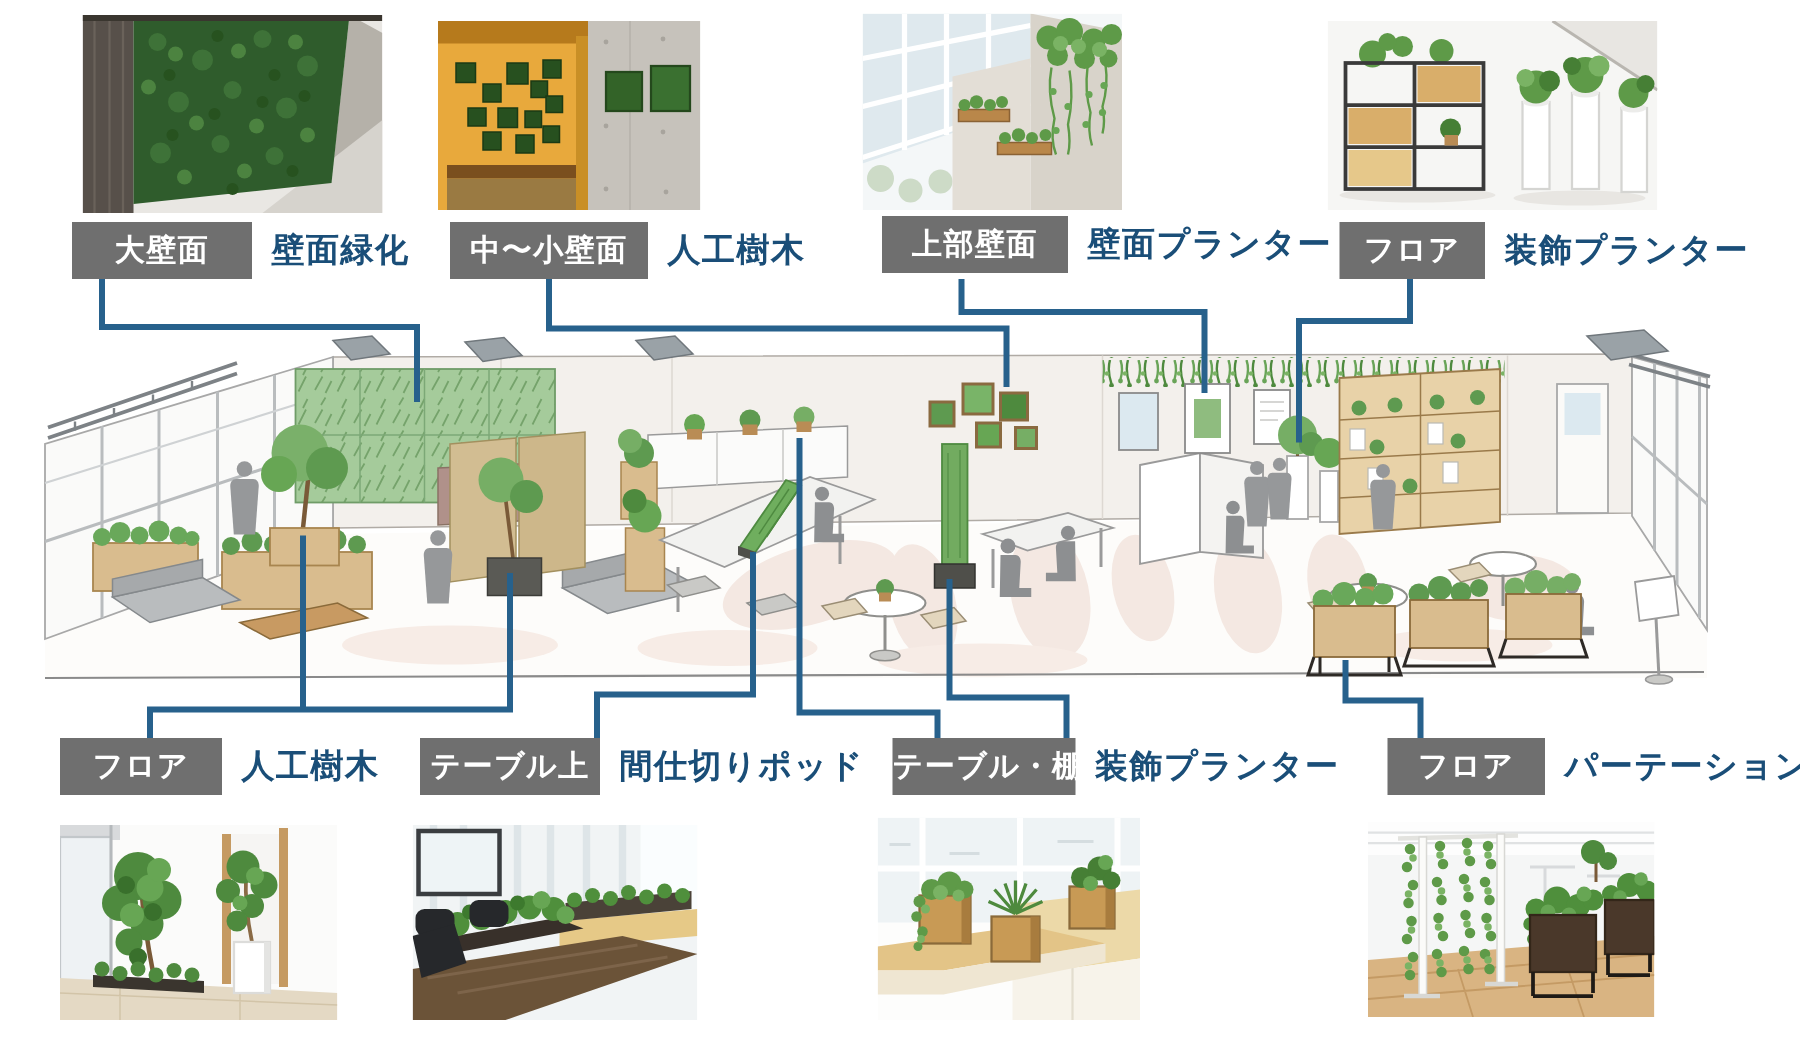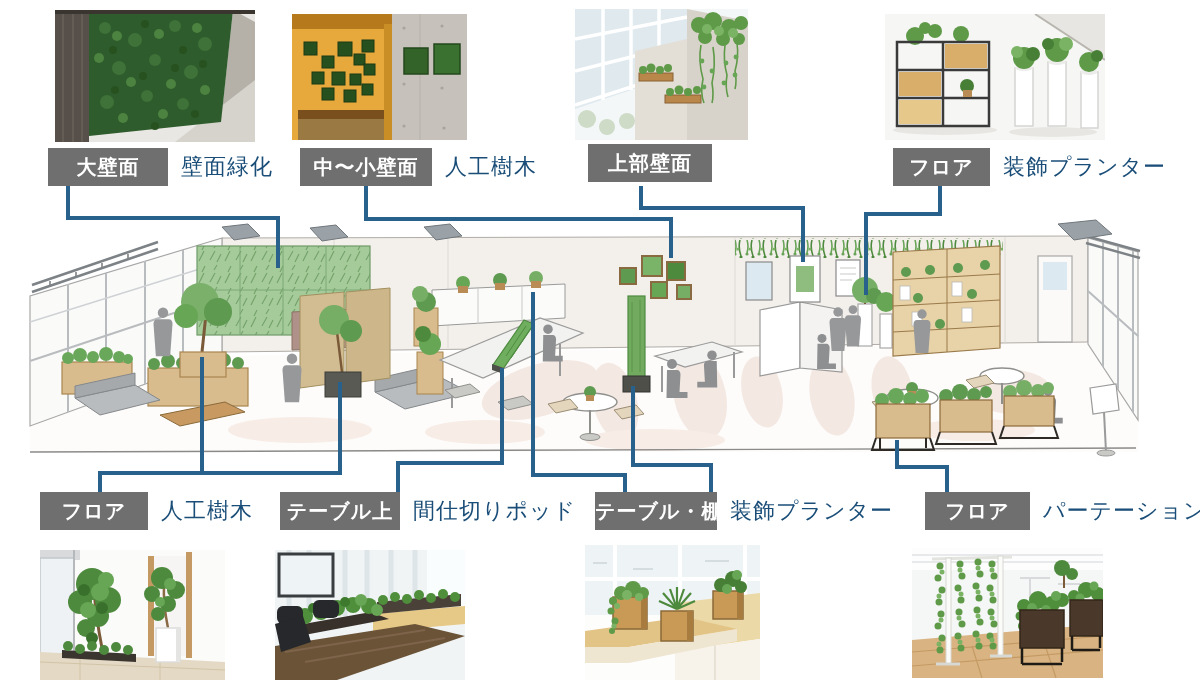--- a/index.html
+++ b/index.html
@@ -8,21 +8,21 @@
     font-family:"Liberation Sans","DejaVu Sans",sans-serif;
   }
   .scene{position:absolute;left:0;top:0;z-index:1;}
   .photo{position:absolute;z-index:2;overflow:hidden;}
   .photo svg{display:block;}
   .tag{position:absolute;display:flex;align-items:flex-end;gap:13px;z-index:3;white-space:nowrap;}
   .badge{
     display:inline-block;height:38px;line-height:38px;text-align:center;
     background:#6f6f6f;color:#ffffff;font-weight:bold;font-size:20px;letter-spacing:1px;
   }
-  .lbl{font-size:22px;font-weight:normal;color:#1a4e78;letter-spacing:1px;line-height:38px;}
+  .lbl{font-size:22px;font-weight:bold;color:#1a4e78;letter-spacing:1px;line-height:38px;}
 </style>
 </head>
 <body>
 
 <svg class="scene" width="1200" height="700" viewBox="0 0 1200 700">
   <defs>
     <pattern id="fringe" width="12" height="20" patternUnits="userSpaceOnUse">
       <path d="M3 0 q2 6 0 13" stroke="#69a458" fill="none" stroke-width="1.6"></path>
       <path d="M8 0 q-2 7 1 16" stroke="#4e8a3e" fill="none" stroke-width="1.6"></path>
       <circle cx="3" cy="14" r="1.6" fill="#69a458"></circle>
@@ -802,20 +802,21 @@
 <div class="tag" style="left:48px;top:148px">
   <span class="badge" style="width:120px">大壁面</span>
   <span class="lbl">壁面緑化</span>
 </div>
 <div class="tag" style="left:300px;top:148px">
   <span class="badge" style="width:132px">中〜小壁面</span>
   <span class="lbl">人工樹木</span>
 </div>
 <div class="tag" style="left:588px;top:144px">
   <span class="badge" style="width:124px">上部壁面</span>
+  <span class="lbl">壁面プランター</span>
 </div>
 <div class="tag" style="left:893px;top:148px">
   <span class="badge" style="width:97px">フロア</span>
   <span class="lbl">装飾プランター</span>
 </div>
 
 <div class="tag" style="left:40px;top:492px">
   <span class="badge" style="width:108px">フロア</span>
   <span class="lbl">人工樹木</span>
 </div>

